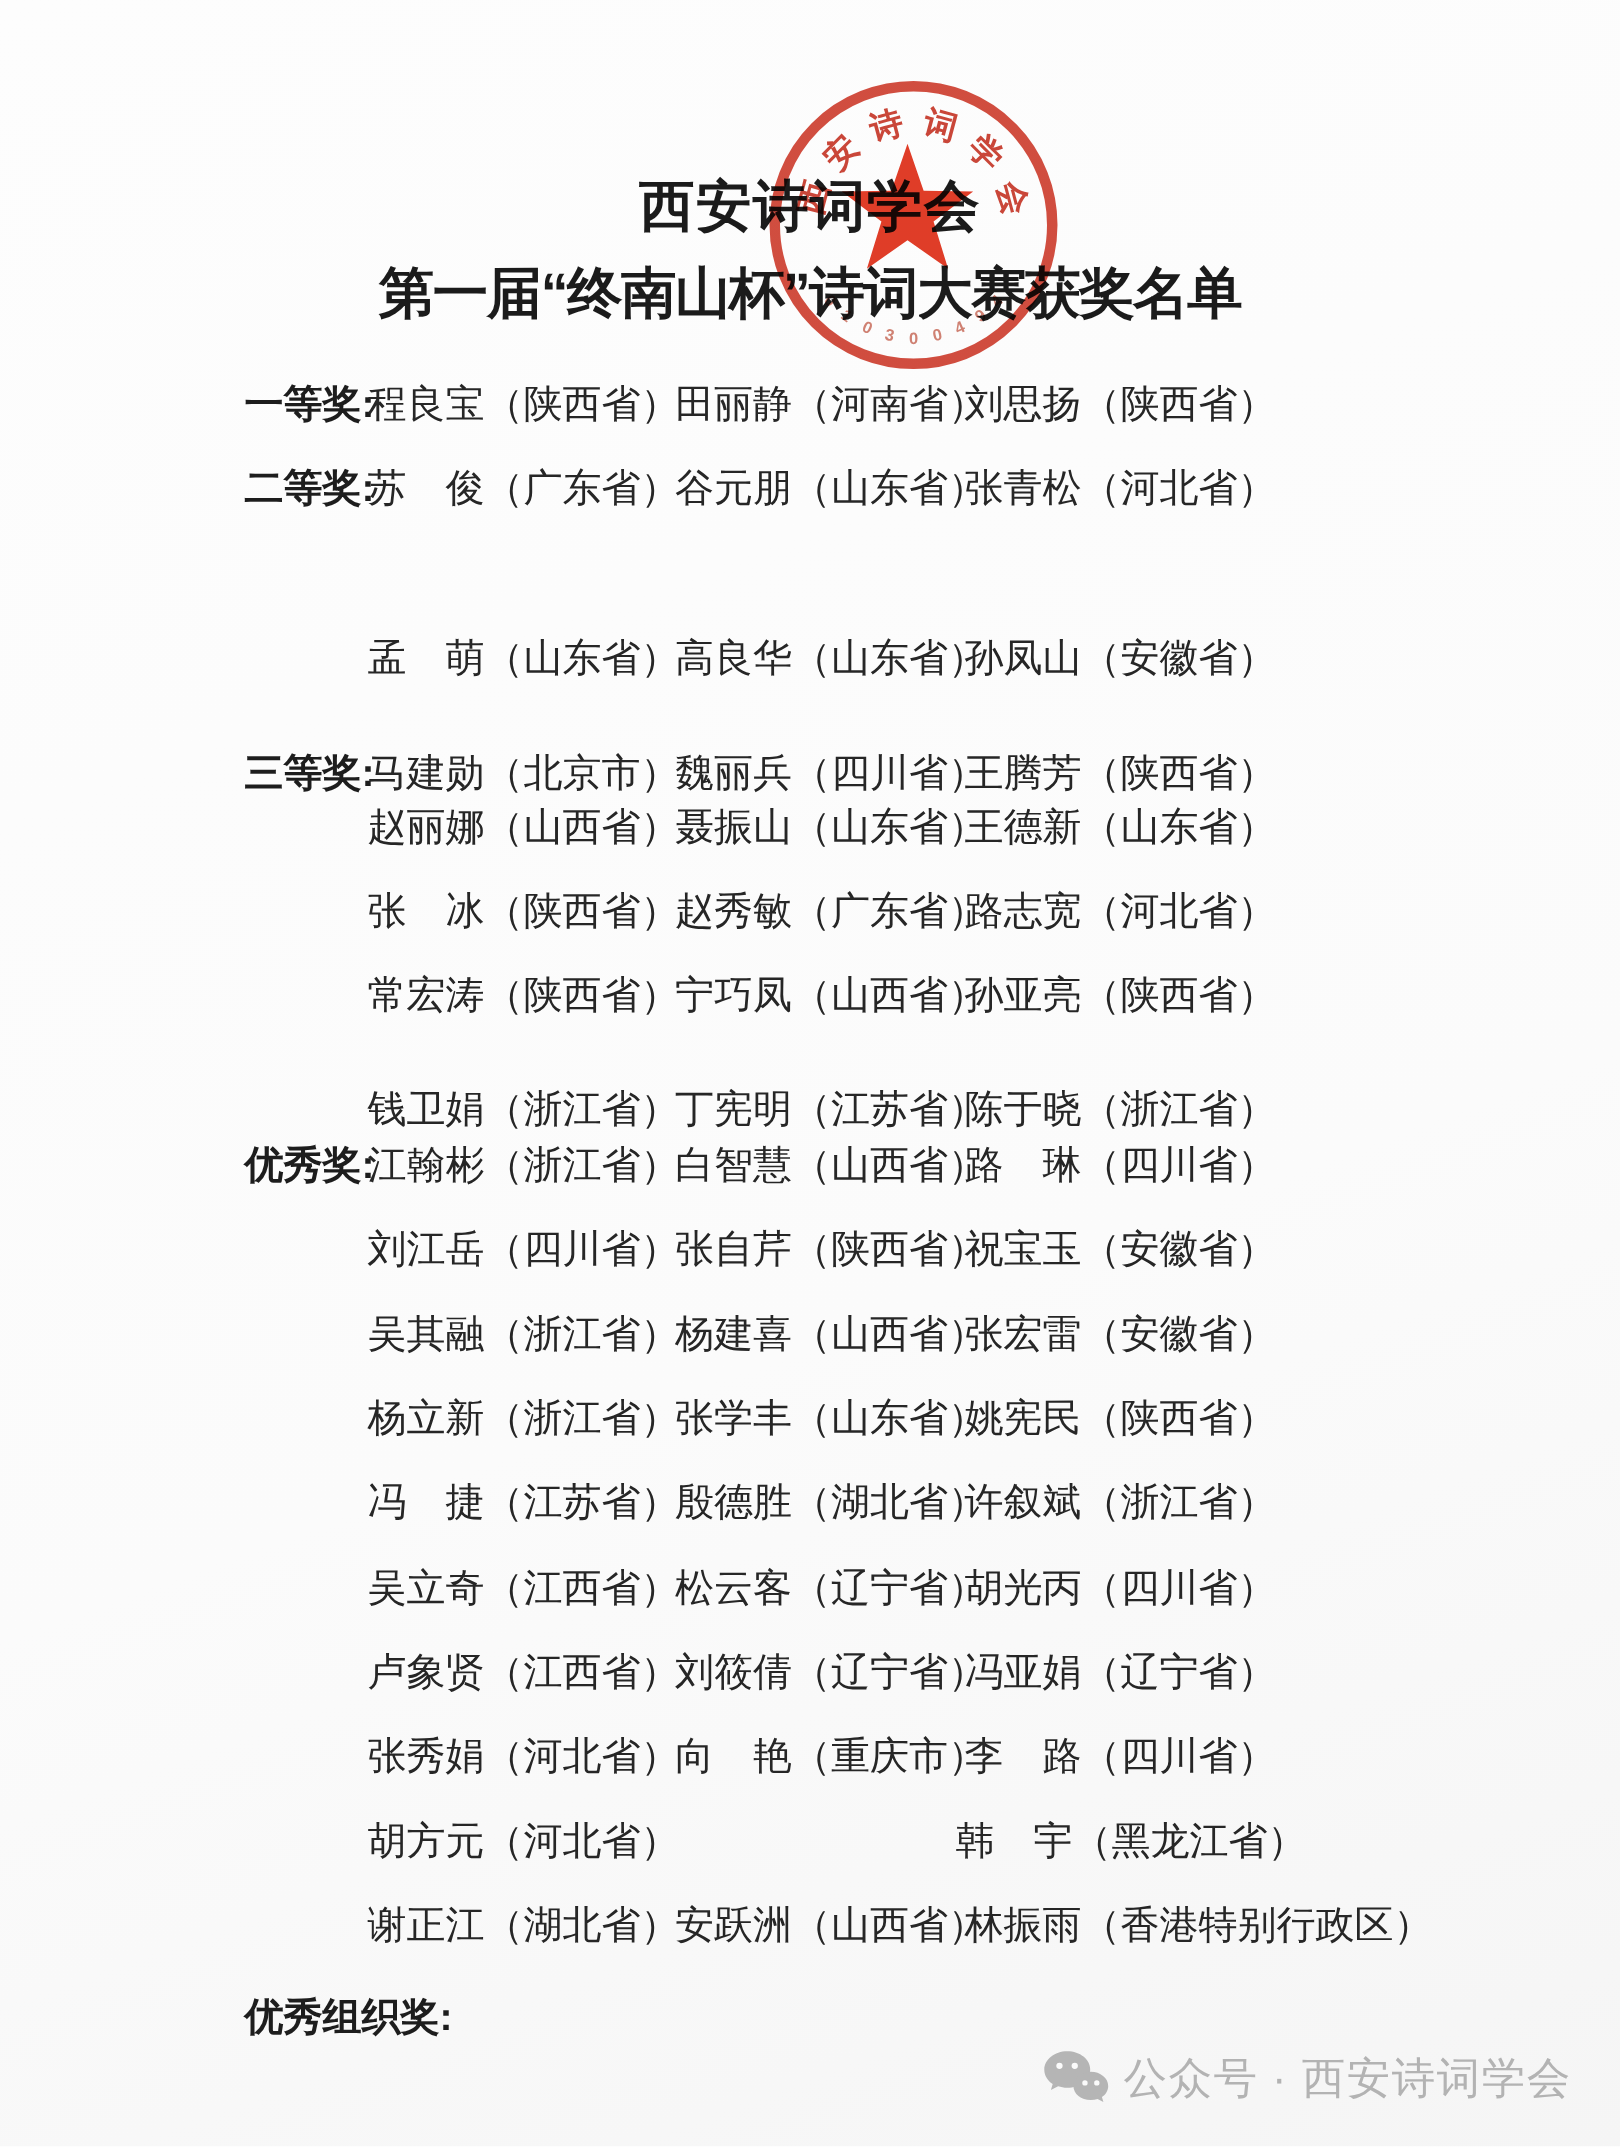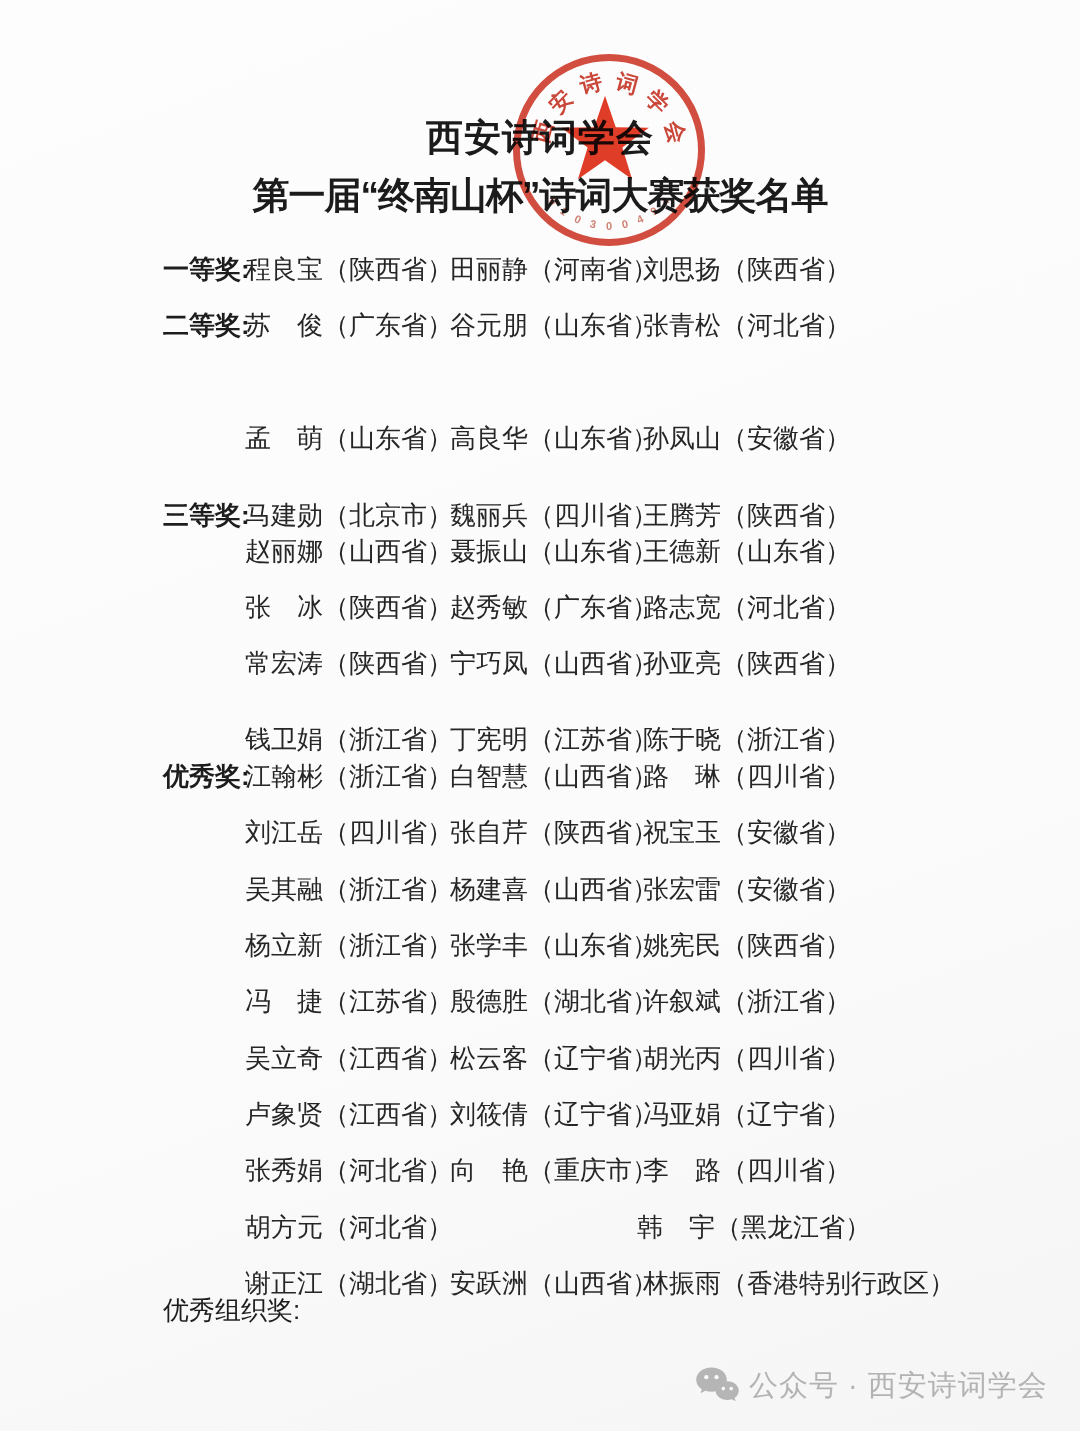--- a/index.html
+++ b/index.html
@@ -37,22 +37,22 @@
     position:absolute;font-size:11px;font-weight:600;color:rgba(195,90,70,0.75);
     transform-origin:center;
   }
   .seal-star{position:absolute;left:44px;top:38px;}
   
   .row{position:absolute;left:0;width:1080px;height:34px;white-space:nowrap;}
   .lab{position:absolute;left:163px;font-size:26px;font-weight:700;color:#1d1d1d;white-space:nowrap;}
   .c{position:absolute;font-size:26px;font-weight:500;color:#262626;white-space:nowrap;}
   .c1{left:245px}.c2{left:450px}.c3{left:643px}
   .org-label{
-    position:absolute;left:163px;top:1293px;
-    font-size:26px;font-weight:400;color:#1d1d1d;white-space:nowrap;text-align:center;
+    position:absolute;left:163px;top:1327px;
+    font-size:26px;font-weight:700;color:#1d1d1d;white-space:nowrap;text-align:center;
   }
   
   .footer{
     position:absolute;left:694px;top:1366px;
     display:flex;align-items:center;gap:9px;
   }
   .footer-text{font-size:29px;font-weight:500;color:#b3b3b3;white-space:nowrap;letter-spacing:1px;}
 </style>
 </head>
 <body>

